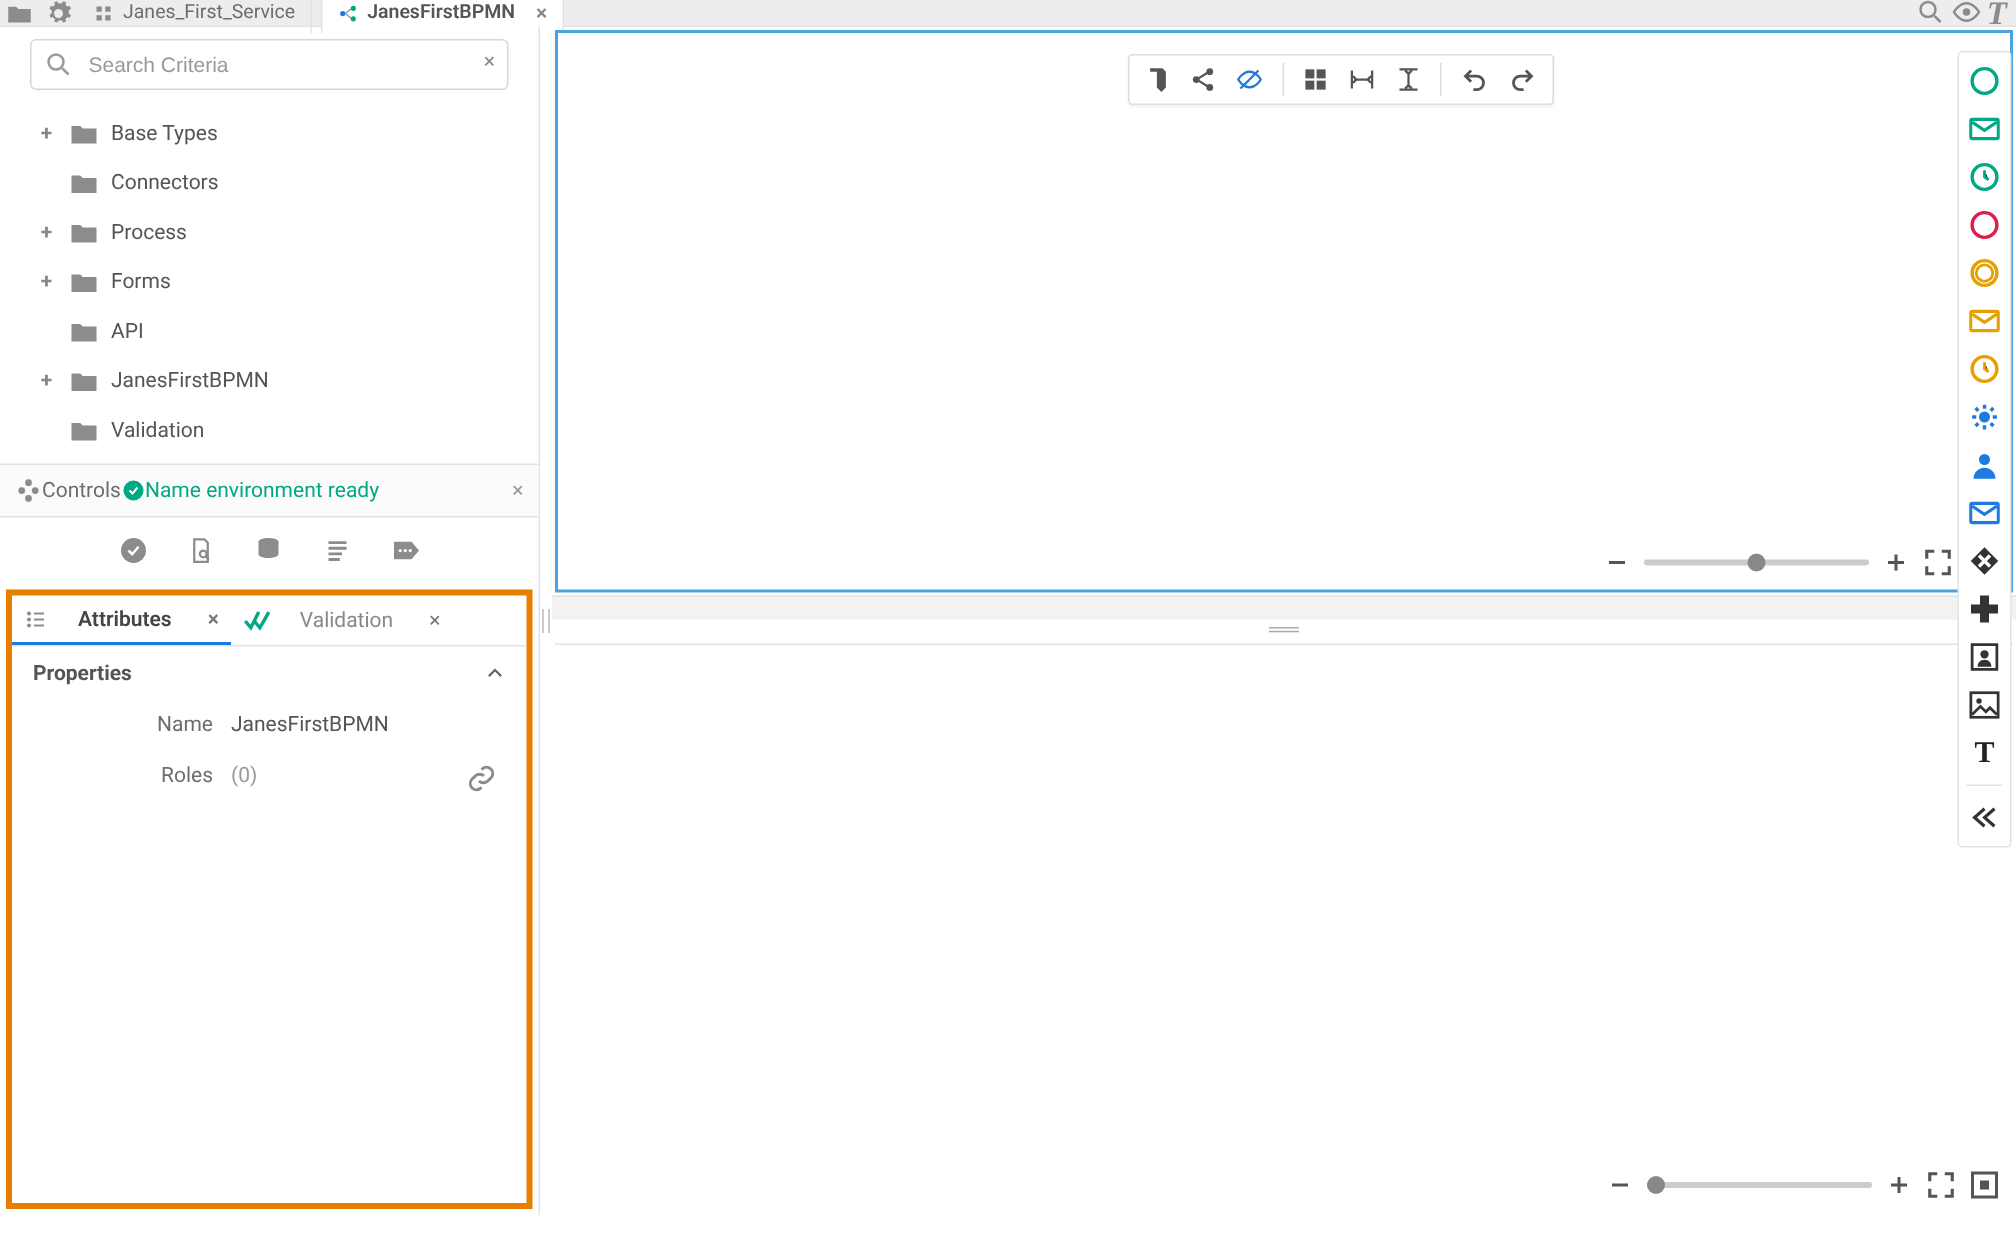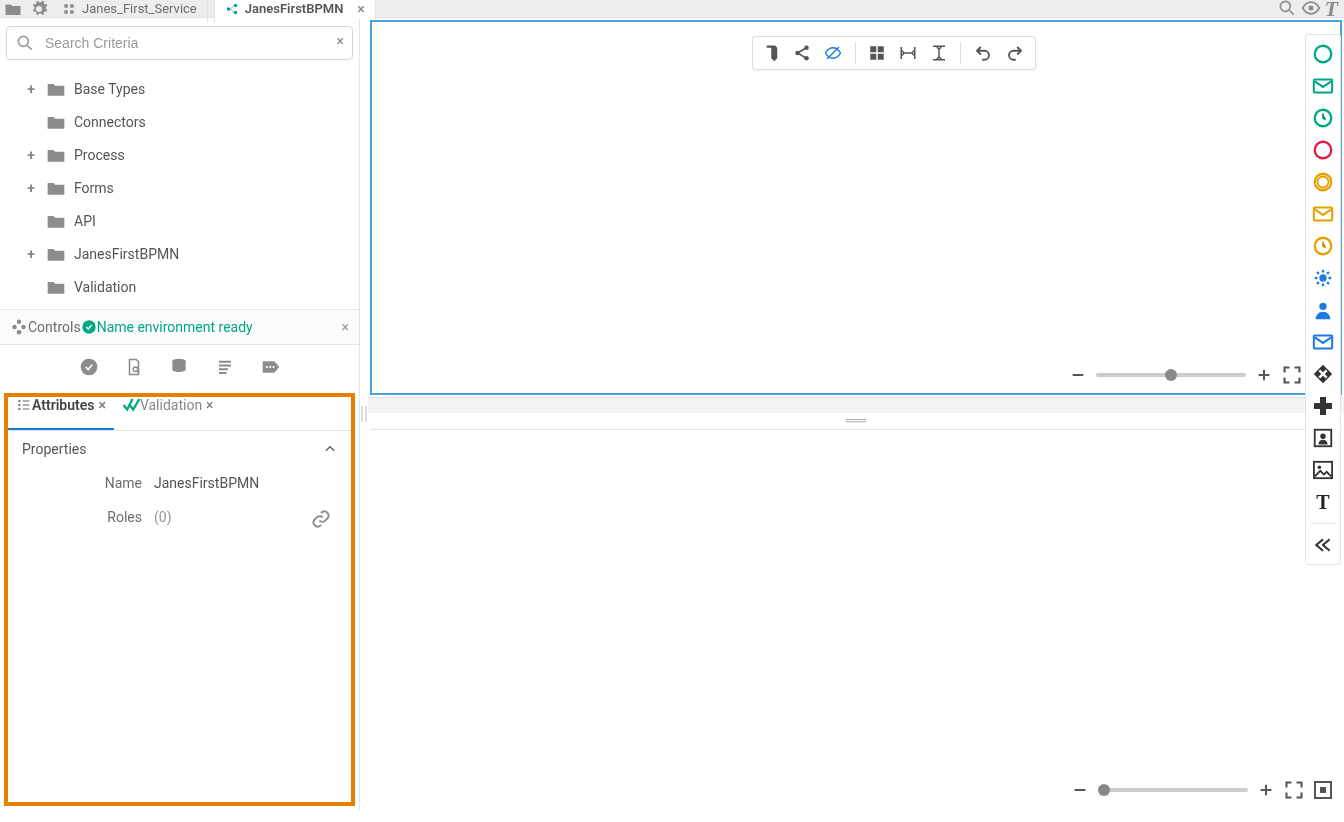--- a/index.html
+++ b/index.html
@@ -23,47 +23,47 @@
 .topbar .tab{height:26px;padding:0 10px;display:flex;align-items:center;gap:6px;border-right:1px solid var(--border);font-size:13px;color:var(--grey)}
 .topbar .tab.active{background:#fff;color:#555;font-weight:600}
 .topbar .tab .close{font-size:14px;color:#888;cursor:pointer;margin-left:8px}
 .topbar .right{margin-left:auto;display:flex;gap:4px;padding:0 6px}
 .topbar .right svg{width:20px;height:20px}
 
 .body{display:flex;height:calc(822px - 30px)}
 
 
 .sidebar{width:360px;display:flex;flex-direction:column;border-right:1px solid var(--border);position:relative}
-.search{margin:8px 6px;position:relative;border:1px solid #d6d6d6;border-radius:4px;height:34px;display:flex;align-items:center;padding:0 30px 0 36px;background:#fff}
+.search{margin:8px 20px;position:relative;border:1px solid #d6d6d6;border-radius:4px;height:34px;display:flex;align-items:center;padding:0 30px 0 36px;background:#fff}
 .search input{border:none;outline:none;width:100%;font-size:14px;color:#555}
 .search input::placeholder{color:#9a9a9a}
 .search .mag{position:absolute;left:8px;top:6px}
 .search .clr{position:absolute;right:8px;top:6px;cursor:pointer;color:#888}
 
 .tree{padding:4px 0 6px 0;flex:0 0 auto}
 .trow{display:flex;align-items:center;height:33px;gap:8px;padding:0 10px 0 24px;color:#555;cursor:pointer}
 .trow .exp{width:14px;text-align:center;color:#888;font-weight:bold}
 .trow .noexp{width:14px}
 .fold-icon svg{width:20px;height:18px;fill:#8c8c8c}
 
 .panelhdr{height:36px;display:flex;align-items:center;gap:0;border-top:1px solid var(--border);border-bottom:1px solid var(--border);background:#fbfbfb;padding:0 10px}
 .panelhdr .x{margin-left:auto;color:#999;cursor:pointer}
 
 .ctrlrow{height:44px;display:flex;align-items:center;justify-content:center;gap:26px}
 .ctrlrow div{cursor:pointer}
 
 
 .attrwrap{position:relative;border:4px solid var(--orange);margin:4px;flex:1;display:flex;flex-direction:column}
 .tabstrip{display:flex;border-bottom:1px solid var(--border);height:34px;align-items:stretch}
-.tabstrip .t{display:flex;gap:0;padding:0 8px;cursor:pointer;color:#888;font-size:14px}
+.tabstrip .t{display:flex;align-items:center;gap:20px;padding:0 8px;cursor:pointer;color:#888;font-size:14px}
 .tabstrip .t.active{border-bottom:2px solid var(--blue);color:#444;font-weight:600}
 .tabstrip .t .close{font-size:14px;color:#777;margin-left:4px}
 
 .props{padding:10px 14px}
-.props .hdr{display:flex;align-items:center;justify-content:space-between;font-weight:400;color:#555}
+.props .hdr{display:flex;align-items:center;justify-content:space-between;font-weight:700;color:#555}
 .kv{display:flex;align-items:flex-start;gap:12px;margin-top:18px}
 .kv .k{width:120px;text-align:right}
 .kv .v{color:#555}
 .kv .link{margin-left:auto;margin-right:6px;cursor:pointer}
 
 
 .main{flex:1;display:flex;flex-direction:column;position:relative}
 .splitter-v{width:8px;display:flex;align-items:center;justify-content:center;cursor:col-resize}
 .splitter-v svg{fill:#aaa}
 .canvaswrap{position:relative;flex:1;display:flex}

